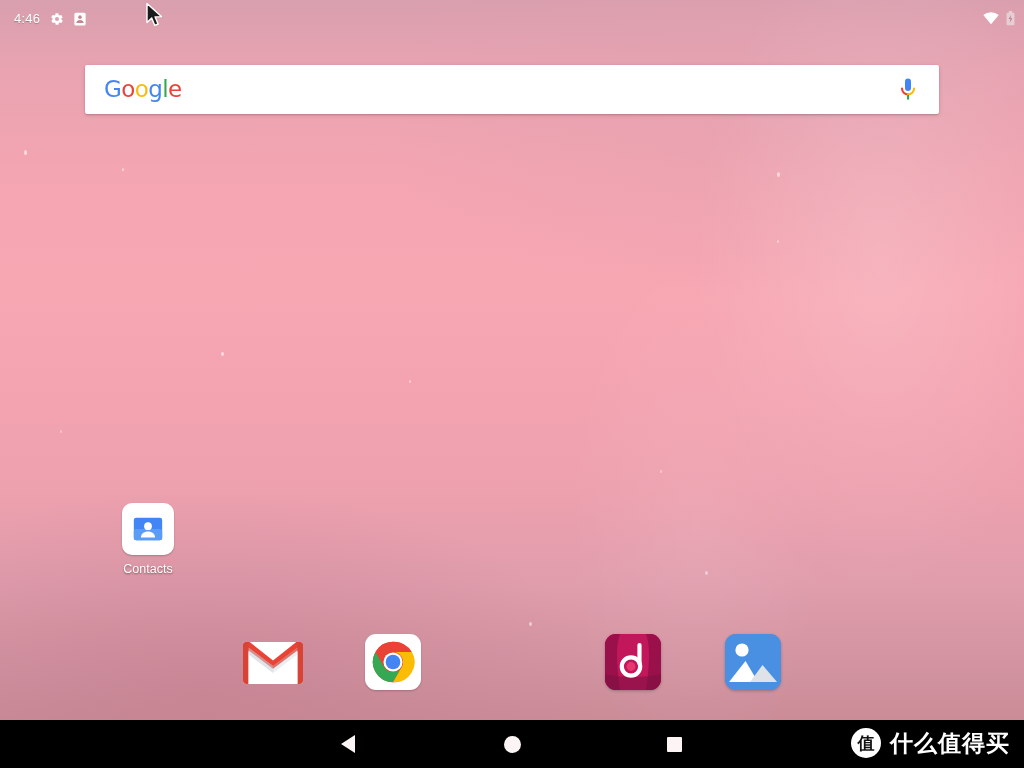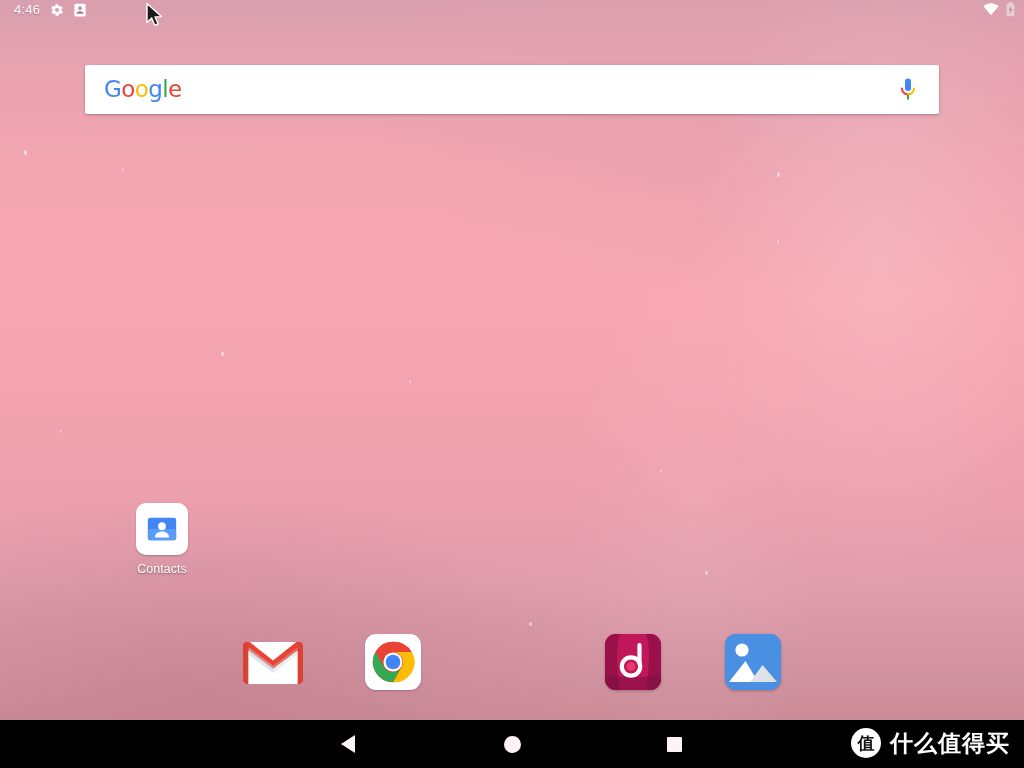--- a/index.html
+++ b/index.html
@@ -37,21 +37,21 @@
   }
   .sparkle {
     position:absolute; border-radius:50%;
     background:rgba(255,255,255,0.85);
     pointer-events:none;
   }
 
   
   #status-bar {
     position:absolute; top:0; left:0; width:1024px; height:26px;
-    display:flex; align-items:flex-start; justify-content:space-between;
+    display:flex; align-items:flex-end; justify-content:space-between;
     padding:2px 9px 0 14px;
     color:#fff; font-size:12.5px;
     z-index:30;
     gap:8px;
   }
   .status-left { display:flex; align-items:center; gap:10px; }
   .status-right { display:flex; align-items:center; gap:7px; }
   #status-clock { font-size:13px; letter-spacing:.2px; text-shadow:0 1px 1px rgba(0,0,0,.25); }
   .status-ico { display:flex; align-items:center; justify-content:center; }
 
@@ -197,21 +197,21 @@
     <div id="mic-button">
       <svg width="20" height="26" viewBox="0 0 20 26">
         <rect x="7" y="1.5" width="6" height="12.5" rx="3" fill="#4285F4"></rect>
         <path d="M4 11.5a6 6 0 006 6V20" stroke="#EA4335" stroke-width="2.1" fill="none" stroke-linecap="round"></path>
         <path d="M16 11.5a6 6 0 01-6 6" stroke="#FBBC05" stroke-width="2.1" fill="none" stroke-linecap="round"></path>
         <rect x="9" y="17.8" width="2.1" height="5" rx="1" fill="#34A853"></rect>
       </svg>
     </div>
   </div>
 
-  <div class="app-shortcut" style="left:108px;top:503px;">
+  <div class="app-shortcut" style="left:94px;top:503px;">
     <div class="icon-tile tile-white">
       <svg width="34" height="34" viewBox="0 0 36 36">
         <rect x="3" y="6" width="30" height="24" rx="2.5" fill="#4285F4"></rect>
         <rect x="3" y="18" width="30" height="12" rx="2.5" fill="#5a9cf8"></rect>
         <circle cx="18" cy="15" r="4.1" fill="#fff"></circle>
         <path d="M10.5 27c0-4 3.4-6.4 7.5-6.4s7.5 2.4 7.5 6.4z" fill="#fff"></path>
       </svg>
     </div>
     <div class="app-label">Contacts</div>
   </div>

